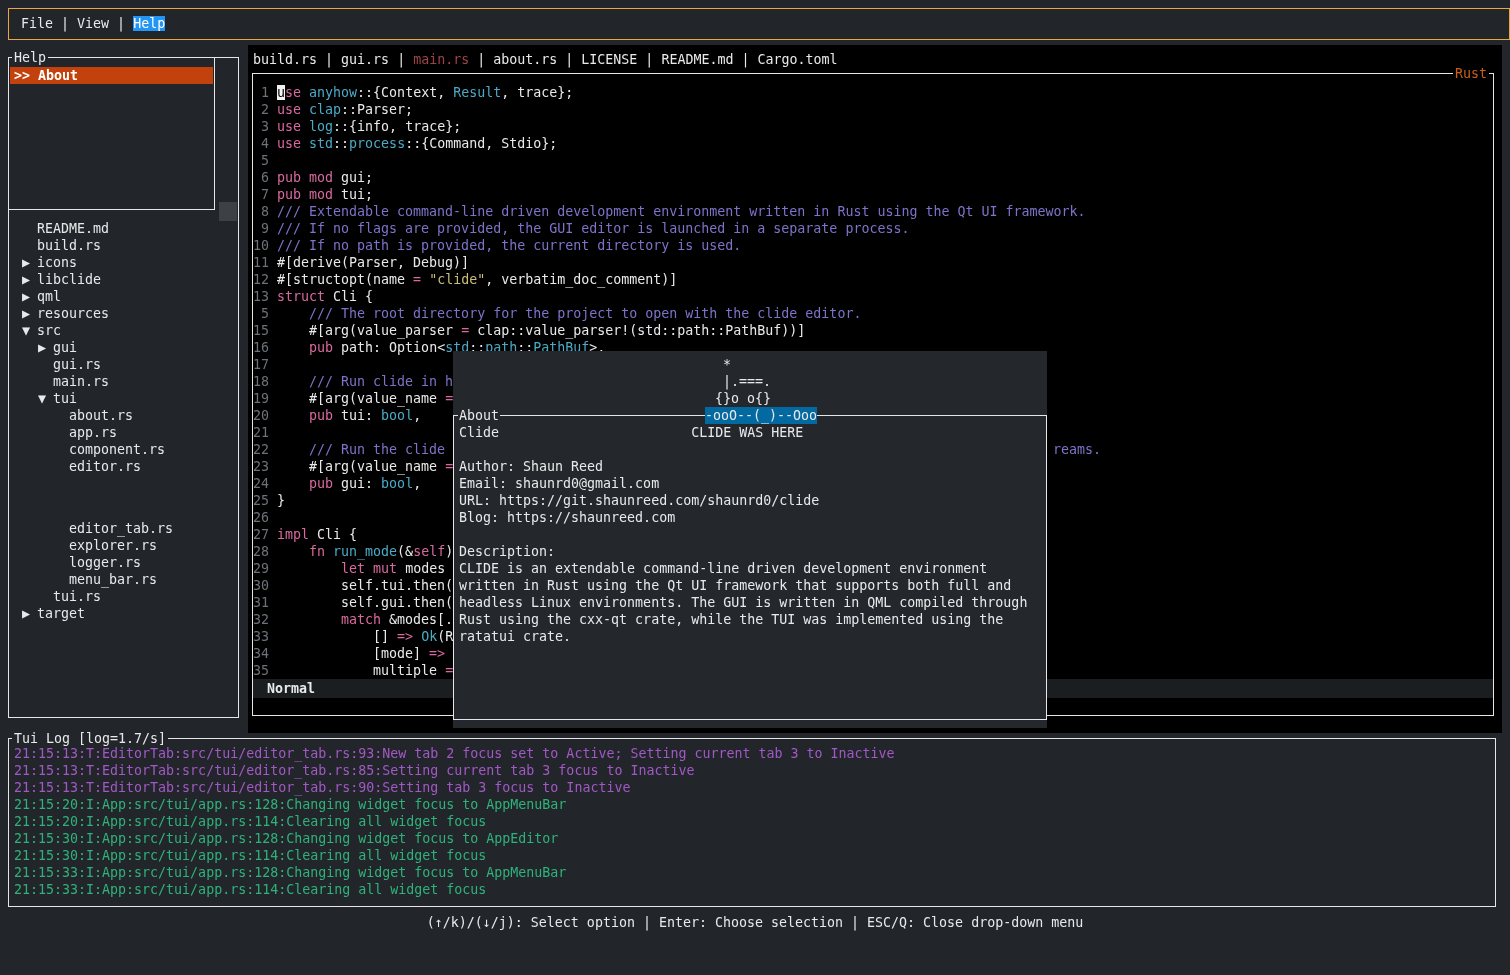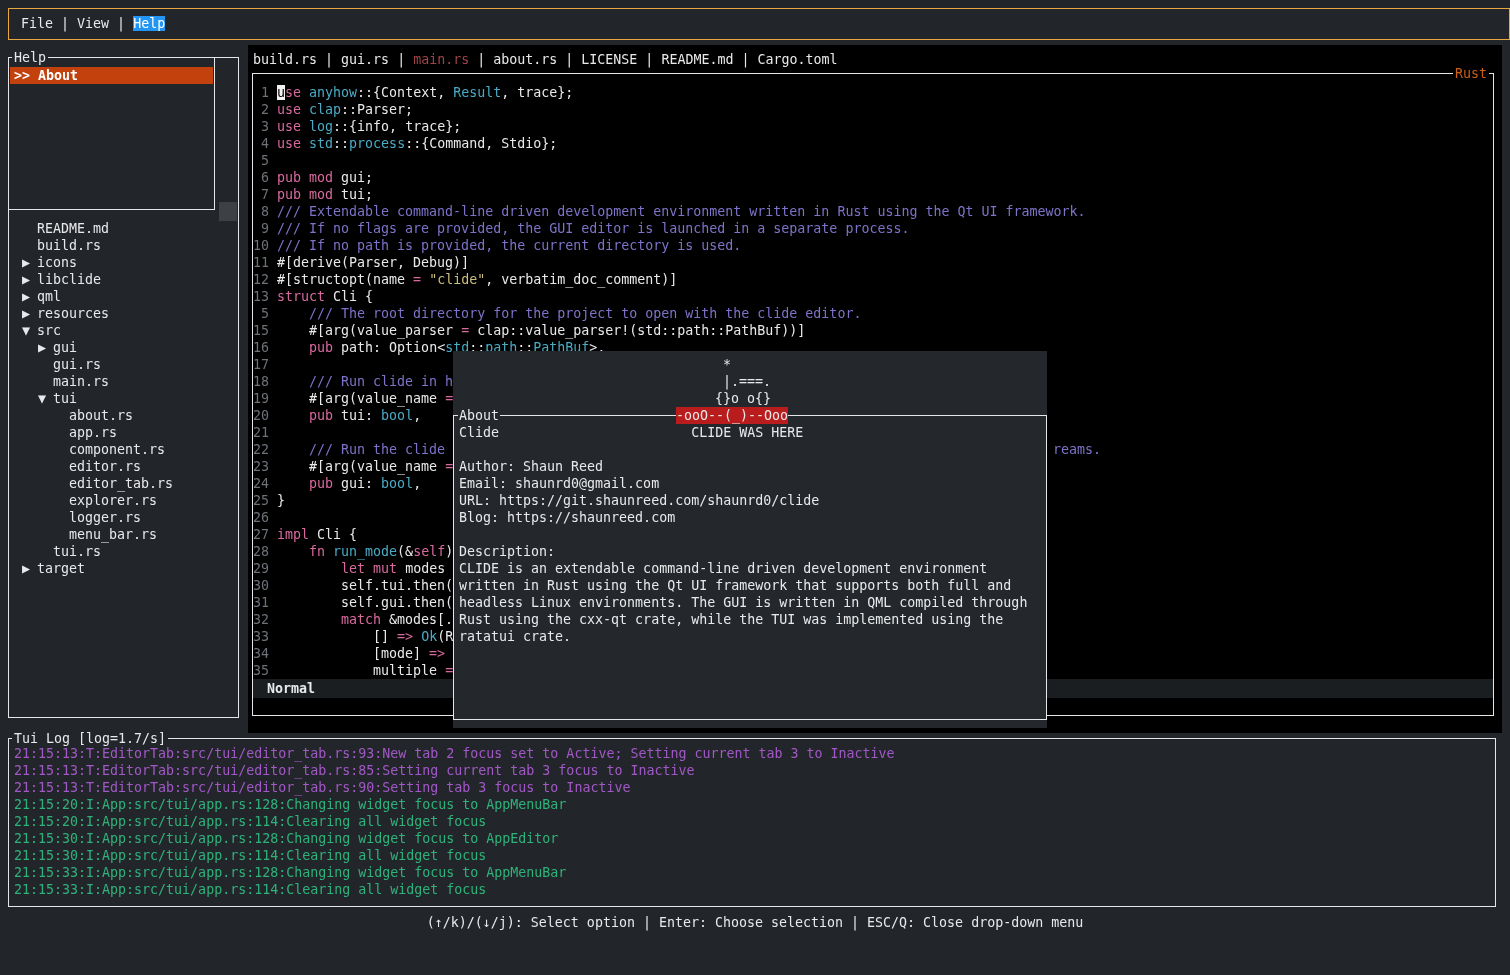--- a/index.html
+++ b/index.html
@@ -49,21 +49,21 @@
   .cur { background:#f2f2f2; color:#000; }
   #mode-bar { position:absolute; left:0; top:605px; width:100%; height:19px; background:#1a1e21; }
   #mode-text { position:absolute; left:14px; top:1px; font-weight:bold; }
   #line22-tail { position:absolute; left:800px; top:367px; color:#7d73c9; white-space:pre; }
 
   
   #popup { left:453px; top:351px; width:594px; height:377px; background:#24282c; z-index:30; }
   #ascii-art { position:absolute; left:238px; top:5px; white-space:pre; background:transparent; }
   #popup-box { position:absolute; left:0px; top:64px; width:592px; height:303px; border:1px solid #e6e6e8; }
   #popup-title { position:absolute; top:-9px; left:4px; background:#24282c; padding:0 1px; }
-  #border-art { position:absolute; top:-9px; left:222px; background:#b91c1c; white-space:pre; }
+  #border-art { position:absolute; top:-9px; left:251px; background:#0369a1; white-space:pre; }
   #popup-body { position:absolute; left:5px; top:8px; white-space:pre; background:transparent; }
 
   
   #log-panel { left:8px; top:738px; width:1486px; height:167px; border:1px solid #e6e6e8; }
   #log-lines { position:absolute; left:5px; top:6px; right:2px; }
   .log-row { height:17px; white-space:pre; overflow:hidden; }
   .log-trace { color:#a258c6; }
   .log-info  { color:#2fb27a; }
 
   
@@ -89,21 +89,21 @@
         <div class="tree-row" style="padding-left: 8px;"><span class="arrow">▶</span><span>resources</span></div>
         <div class="tree-row" style="padding-left: 8px;"><span class="arrow">▼</span><span>src</span></div>
         <div class="tree-row" style="padding-left: 24px;"><span class="arrow">▶</span><span>gui</span></div>
         <div class="tree-row" style="padding-left: 24px;"><span class="arrow"></span><span>gui.rs</span></div>
         <div class="tree-row" style="padding-left: 24px;"><span class="arrow"></span><span>main.rs</span></div>
         <div class="tree-row" style="padding-left: 24px;"><span class="arrow">▼</span><span>tui</span></div>
         <div class="tree-row" style="padding-left: 40px;"><span class="arrow"></span><span>about.rs</span></div>
         <div class="tree-row" style="padding-left: 40px;"><span class="arrow"></span><span>app.rs</span></div>
         <div class="tree-row" style="padding-left: 40px;"><span class="arrow"></span><span>component.rs</span></div>
         <div class="tree-row" style="padding-left: 40px;"><span class="arrow"></span><span>editor.rs</span></div>
-        <div class="tree-row" style="padding-left: 40px;"><span class="arrow"></span><span>editor_tab.rs</span></div>
+        <div class="tree-row" style="padding-left: 40px; margin-top: 45px;"><span class="arrow"></span><span>editor_tab.rs</span></div>
         <div class="tree-row" style="padding-left: 40px;"><span class="arrow"></span><span>explorer.rs</span></div>
         <div class="tree-row" style="padding-left: 40px;"><span class="arrow"></span><span>logger.rs</span></div>
         <div class="tree-row" style="padding-left: 40px;"><span class="arrow"></span><span>menu_bar.rs</span></div>
         <div class="tree-row" style="padding-left: 24px;"><span class="arrow"></span><span>tui.rs</span></div>
         <div class="tree-row" style="padding-left: 8px;"><span class="arrow">▶</span><span>target</span></div>
       </div>
     <div id="explorer-thumb" class="abs"></div>
   </div>
 
   <div id="help-dd" class="abs">

